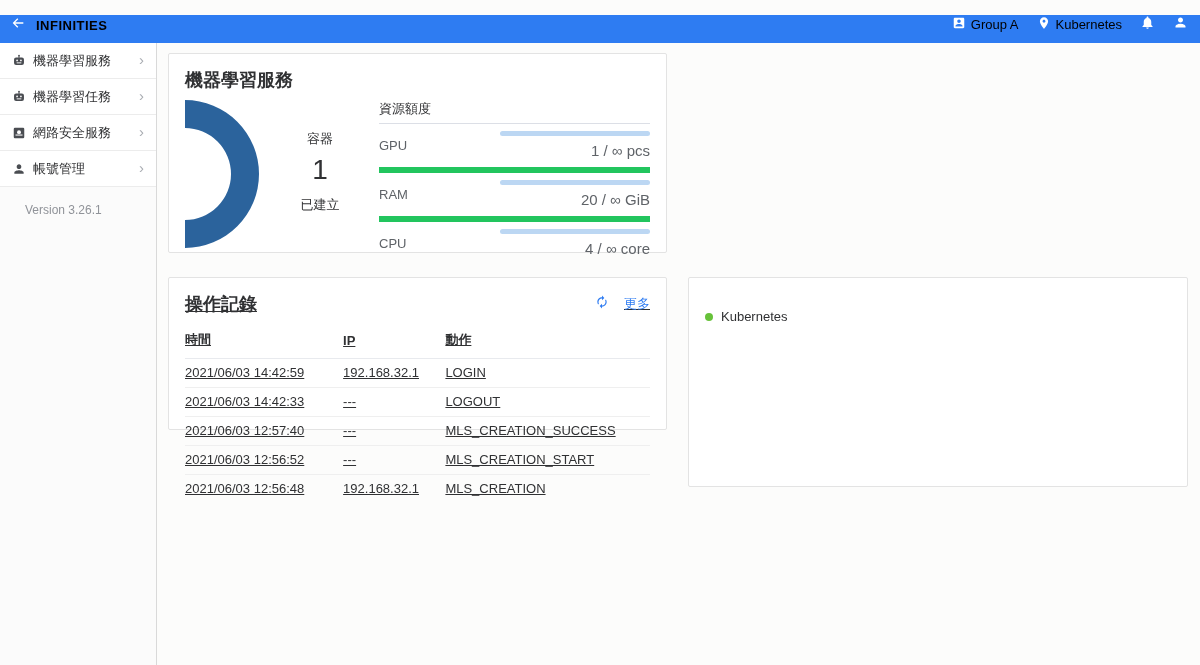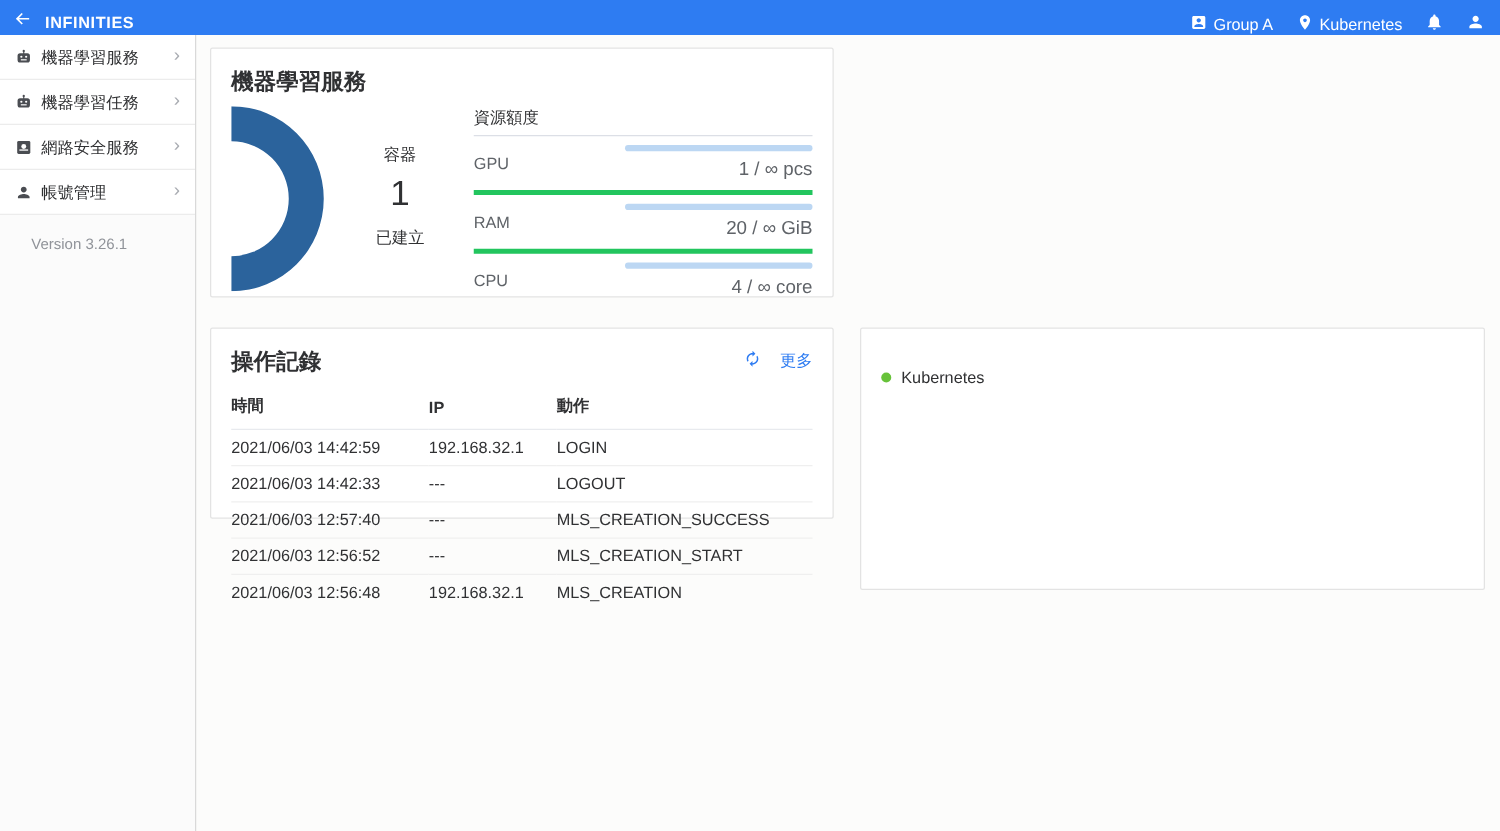--- a/index.html
+++ b/index.html
@@ -15,24 +15,25 @@
     --donut: #2b639c;
     --quota-bar: #bcd7f3;
     --provider-status: #67c23a;
   }
 
   
   .topbar {
     height: 28px;
     background: var(--header-bg);
     display: flex;
-    align-items: flex-end;
+    align-items: flex-start;
     justify-content: space-between;
     padding: 0 12px 0 10px;
-    color: #ffffff;
+    color: #000000;
+    margin-top: 15px;
   }
   .topbar-left { display: flex; align-items: center; gap: 10px; }
   .back-btn { display: flex; align-items: center; cursor: pointer; }
   .back-btn svg { width: 16px; height: 16px; fill: #fff; }
   .brand { font-size: 13px; font-weight: bold; letter-spacing: 0.5px; }
   .topbar-right { display: flex; align-items: center; gap: 18px; font-size: 13px; }
   .topbar-chip { display: flex; align-items: center; gap: 5px; cursor: pointer; }
   .topbar-chip svg { width: 14px; height: 14px; fill: #fff; }
   .icon-btn { display: flex; align-items: center; cursor: pointer; }
   .icon-btn svg { width: 15px; height: 15px; fill: #fff; }
@@ -87,33 +88,33 @@
   .stat-value { font-size: 28px; color: #303133; margin-top: 6px; }
   .stat-sublabel { font-size: 13px; color: #303133; margin-top: 10px; }
   .quota { flex: 1; }
   .quota-title {
     font-size: 13px; color: #303133;
     padding-bottom: 5px; border-bottom: 1px solid #dcdfe6;
   }
   .quota-row {
     display: flex; align-items: center;
     padding: 7px 0 8px 0;
-    border-bottom: 4px solid #22c55e;
+    border-bottom: 6px solid #22c55e;
   }
   .quota-row:last-child { border-bottom: none; }
   .quota-label { flex: 1; font-size: 13px; color: #5f6368; }
   .quota-right { width: 150px; }
   .quota-bar { height: 5px; border-radius: 3px; background: var(--quota-bar); }
   .quota-value { font-size: 15px; color: #5f6368; text-align: right; margin-top: 6px; }
 
   
   .row2 { display: flex; gap: 21px; margin-top: 24px; }
 
   
-  .log-card { width: 499px; height: 153px; }
+  .log-card { width: 499px; height: 153px; text-decoration: underline; }
   .log-table { width: 100%; border-collapse: collapse; margin-top: 8px; }
   .log-table th {
     font-size: 13px; font-weight: bold; color: #303133; text-align: left;
     padding: 7px 0 9px 0; border-bottom: 1px solid #e8eaee;
   }
   .log-table td {
     font-size: 13px; color: #303133;
     padding: 6px 0 7px 0;
   }
   .log-table tr + tr td { border-top: 1px solid #efefef; }

